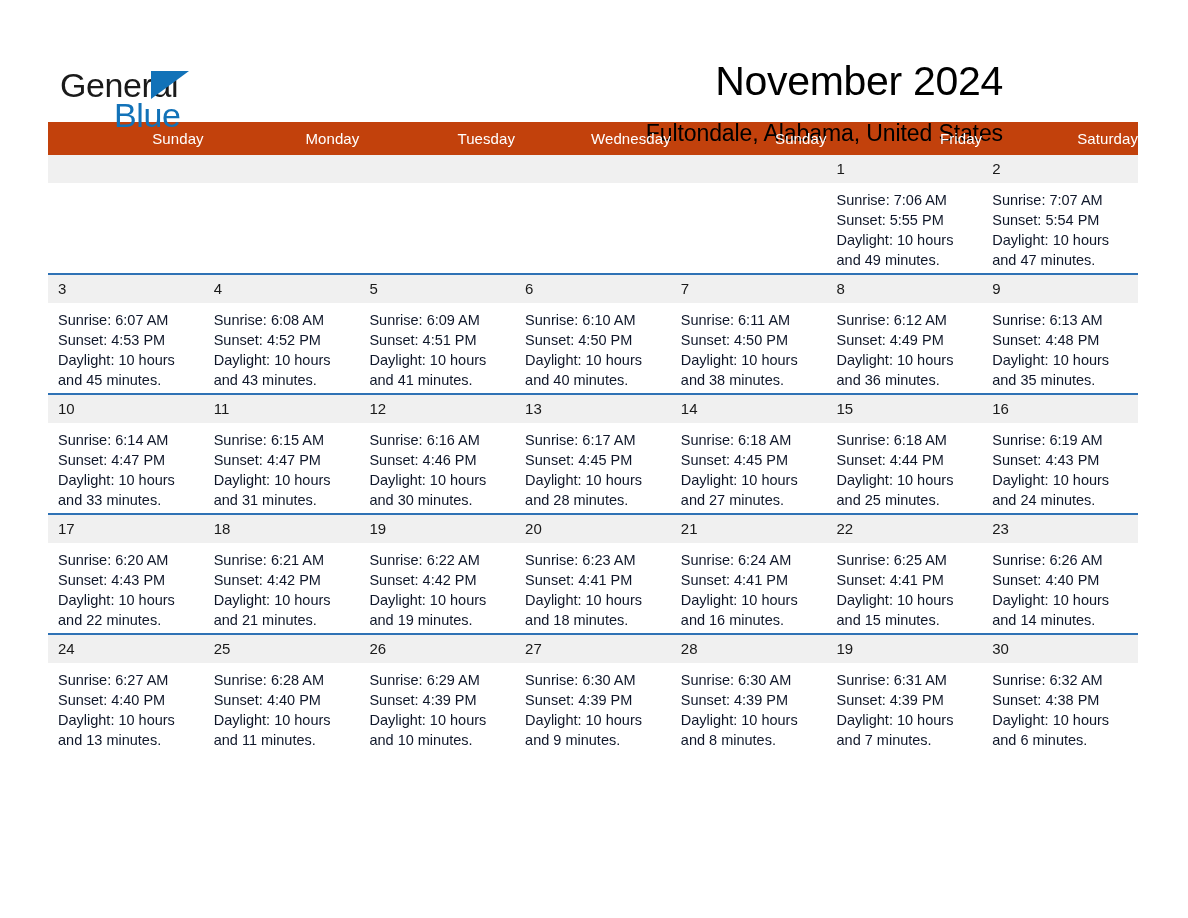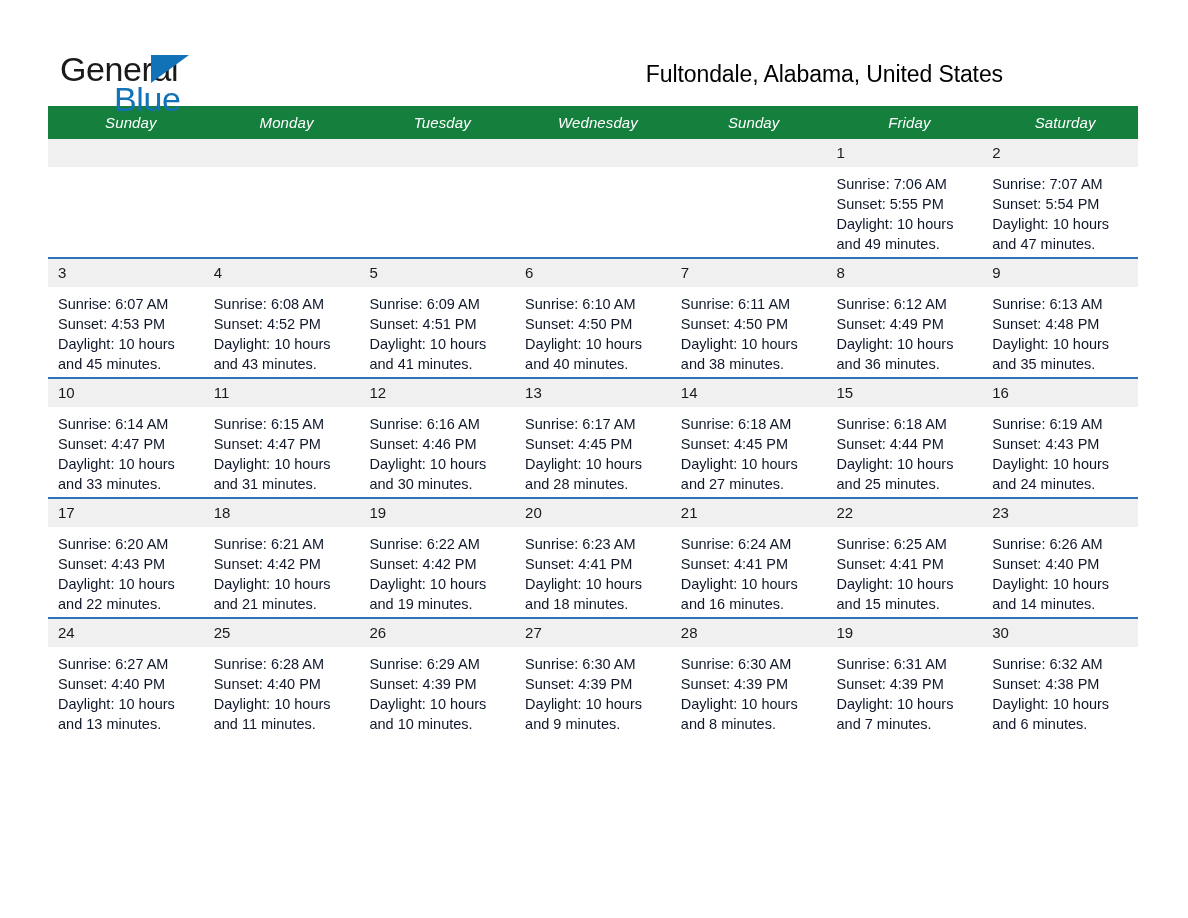--- a/index.html
+++ b/index.html
@@ -12,21 +12,21 @@
     height: 918px;
     font-family: "Liberation Sans", sans-serif;
     color: #000000;
     overflow: hidden;
   }
   .page {
     position: relative;
     width: 1053px;
     height: 918px;
     box-sizing: border-box;
-    padding: 0 48px;
+    padding: 16px 48px;
   }
 
   
   .top-bar {
     display: flex;
     align-items: flex-start;
     justify-content: space-between;
     padding-top: 44px;
     height: 92px;
     box-sizing: border-box;
@@ -85,29 +85,28 @@
   }
 
   
   .calendar {
     width: 1090px;
     margin-top: 14px;
     border-collapse: collapse;
     table-layout: fixed;
   }
   .calendar th {
-    background: #15803d;
+    background: #c2410c;
     color: #ffffff;
     font-weight: normal;
     font-size: 15px;
-    text-align: center;
+    text-align: right;
     padding: 8px 0 8px 10px;
     height: 14px;
     letter-spacing: 0.1px;
-    font-style: italic;
   }
   .calendar td {
     vertical-align: top;
     padding: 0;
     width: 155.7px;
     height: 118px;
     background: #ffffff;
     border-top: 2px solid #2f72b5;
   }
   .calendar tr.week-first td {
@@ -148,20 +147,21 @@
 
   <div class="top-bar">
 
     <div class="logo">
       <span class="logo-general">General</span>
       <span class="logo-tri"></span>
       <span class="logo-blue">Blue</span>
     </div>
 
     <div class="title-block">
+      <h1 class="cal-title">November 2024</h1>
       <div class="cal-subtitle">Fultondale, Alabama, United States</div>
     </div>
 
   </div>
 
   <table class="calendar">
     <thead>
       <tr>
         <th>Sunday</th>
         <th>Monday</th>

